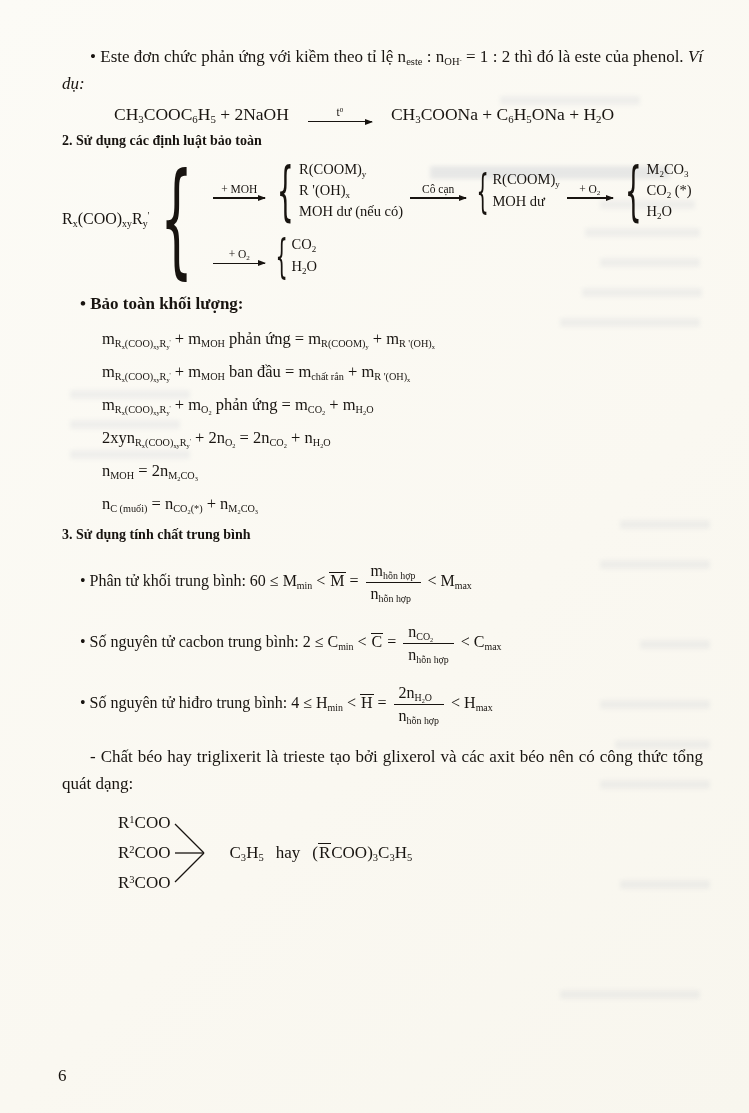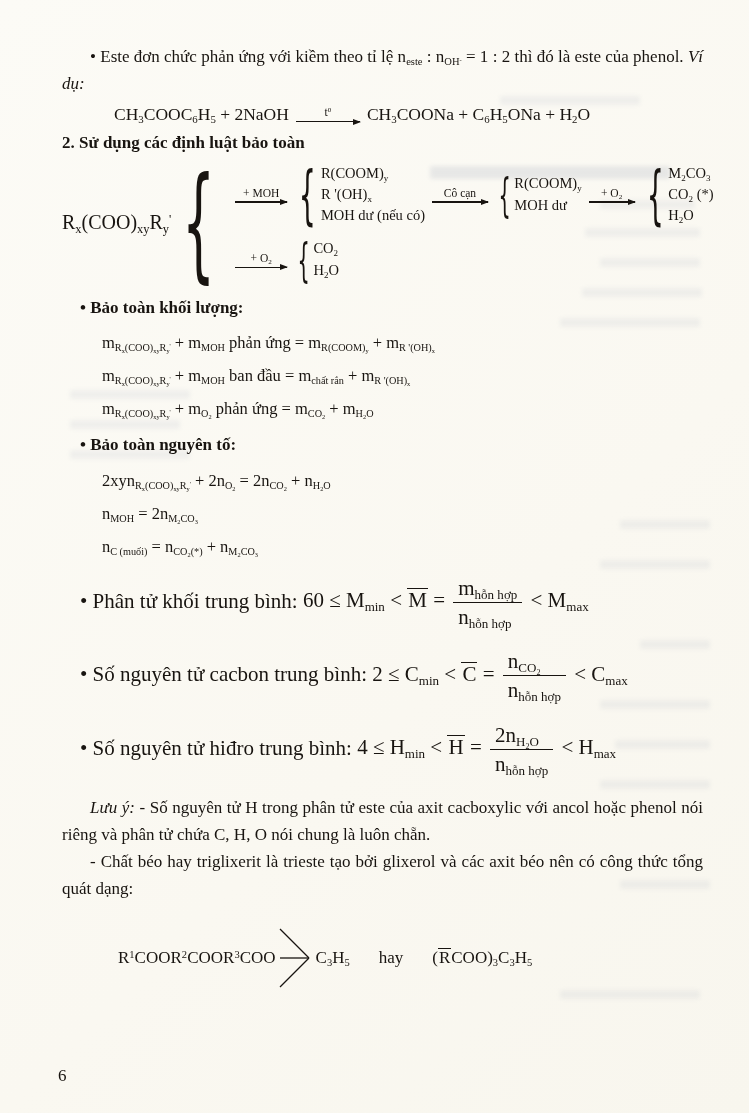--- a/index.html
+++ b/index.html
@@ -30,46 +30,46 @@
   .arrow .albl { font-size:11.5px; line-height:1.1; margin-bottom:2px; white-space:nowrap;text-align:center; }
   .arrow .aline { position:relative; height:1.3px; background:#181410; width:46px; }
   .arrow.w52 .aline { width:52px; }
   .arrow.w56 .aline { width:56px; }
   .arrow.w64 .aline { width:64px; }
   .arrow .aline::after {
     content:""; position:absolute; right:-1px; top:50%; transform:translateY(-50%);
     border-left:8px solid #181410; border-top:3.6px solid transparent; border-bottom:3.6px solid transparent;
   }
 
-  .equation { display:flex; align-items:center; padding-left:52px; margin:6px 0 8px; font-size:17.5px; }
-  h3.sec { font-size:17px; margin:6px 0 4px; }
+  .equation { display:flex; align-items:center; padding-left:52px; margin:6px 0 8px; font-size:17.5px;gap:12px; }
+  h3.sec { font-size:14px; margin:6px 0 4px; }
 
   .scheme { display:flex; align-items:center; margin:8px 0 4px; }
-  .scheme .root { font-size:20px; white-space:nowrap; }
+  .scheme .root { font-size:16px; white-space:nowrap; }
   .brace {
     display:inline-block; font-family:"DejaVu Sans", sans-serif; line-height:1;
     transform:scaleX(0.42); transform-origin:center; user-select:none; font-weight:400;
   }
   .brace.xl { font-size:124px; margin:0 -12px; }
   .brace.l  { font-size:64px;  margin:0 -7px; }
   .brace.m  { font-size:46px;  margin:0 -5px; }
   .branches { display:flex; flex-direction:column; gap:10px; margin-left:2px; }
   .branch { display:flex; align-items:center; }
   .stack { display:flex; flex-direction:column; justify-content:center; font-size:14.5px; line-height:1.48; }
   .stack span { white-space:nowrap; }
 
   .bullet-line { padding-left:18px; margin:10px 0 4px; line-height:1.5;font-weight:bold; }
   .fline { padding-left:40px; margin:13px 0; font-size:16.5px; white-space:nowrap; }
 
-  .avg-row { padding-left:18px; margin:18px 0; font-size:21px; white-space:nowrap; }
+  .avg-row { padding-left:18px; margin:18px 0; font-size:16px; white-space:nowrap; }
 
   .tri { display:flex; align-items:center; margin:10px 0 0 56px; }
-  .tri-left { display:flex; line-height:1.75; font-size:17px; }
+  .tri-left { display:flex; flex-direction:column; line-height:1.75; font-size:17px; }
   .tri-lines { margin:0 2px; }
-  .tri-right { display:flex; align-items:center; gap:29px; font-size:17px; }
+  .tri-right { display:flex; align-items:center; gap:12px; font-size:17px;margin-left:19px; }
 
   .pagenum { position:absolute; left:58px; top:1066px; font-size:17px; z-index:2; }
 
   .bleed i { position:absolute; display:block; height:9px; background:#7c87a0; opacity:0.09; filter:blur(2px); border-radius:2px; z-index:1; }
 </style>
 </head>
 <body>
 
 <div class="page">
 
@@ -165,48 +165,42 @@
     </div>
 
     <p class="bullet-line">
       <span>•</span>
       <span>Bảo toàn khối lượng:</span>
     </p>
     <p class="fline">m<sub>R<sub>x</sub>(COO)<sub>xy</sub>R<sub>y</sub><sup>'</sup></sub> + m<sub>MOH</sub> phản ứng = m<sub>R(COOM)<sub>y</sub></sub> + m<sub>R '(OH)<sub>x</sub></sub></p>
     <p class="fline">m<sub>R<sub>x</sub>(COO)<sub>xy</sub>R<sub>y</sub><sup>'</sup></sub> + m<sub>MOH</sub> ban đầu = m<sub>chất rắn</sub> + m<sub>R '(OH)<sub>x</sub></sub></p>
     <p class="fline">m<sub>R<sub>x</sub>(COO)<sub>xy</sub>R<sub>y</sub><sup>'</sup></sub> + m<sub>O<sub>2</sub></sub> phản ứng = m<sub>CO<sub>2</sub></sub> + m<sub>H<sub>2</sub>O</sub></p>
 
-    <p class="bullet-line">
-      <span>•</span>
-      <span>Bảo toàn nguyên tố:</span>
-    </p>
     <p class="fline">2xyn<sub>R<sub>x</sub>(COO)<sub>xy</sub>R<sub>y</sub><sup>'</sup></sub> + 2n<sub>O<sub>2</sub></sub> = 2n<sub>CO<sub>2</sub></sub> + n<sub>H<sub>2</sub>O</sub></p>
     <p class="fline">n<sub>MOH</sub> = 2n<sub>M<sub>2</sub>CO<sub>3</sub></sub></p>
     <p class="fline">n<sub>C (muối)</sub> = n<sub>CO<sub>2</sub>(*)</sub> + n<sub>M<sub>2</sub>CO<sub>3</sub></sub></p>
 
+    <h3 class="sec">3. Sử dụng tính chất trung bình</h3>
 
     <p class="avg-row">
       <span>•</span>
       <span>Phân tử khối trung bình: </span>
       <span>60 ≤ M<sub>min</sub> &lt; <span class="ov">M</span> = <span class="frac"><span class="num">m<sub>hỗn hợp</sub></span><span class="den">n<sub>hỗn hợp</sub></span></span> &lt; M<sub>max</sub></span>
     </p>
     <p class="avg-row">
       <span>•</span>
       <span>Số nguyên tử cacbon trung bình: </span>
       <span>2 ≤ C<sub>min</sub> &lt; <span class="ov">C</span> = <span class="frac"><span class="num">n<sub>CO<sub>2</sub></sub></span><span class="den">n<sub>hỗn hợp</sub></span></span> &lt; C<sub>max</sub></span>
     </p>
     <p class="avg-row">
       <span>•</span>
       <span>Số nguyên tử hiđro trung bình: </span>
       <span>4 ≤ H<sub>min</sub> &lt; <span class="ov">H</span> = <span class="frac"><span class="num">2n<sub>H<sub>2</sub>O</sub></span><span class="den">n<sub>hỗn hợp</sub></span></span> &lt; H<sub>max</sub></span>
     </p>
 
-    <p class="body indent">
-      <span class="italic">Lưu ý:</span><span> - Số nguyên tử H trong phân tử este của axit cacboxylic với ancol hoặc phenol nói riêng và phân tử chứa C, H, O nói chung là luôn chẵn.</span>
-    </p>
     <p class="body indent">- Chất béo hay triglixerit là trieste tạo bởi glixerol và các axit béo nên có công thức tổng quát dạng:</p>
 
     <div class="tri">
       <div class="tri-left">
         <div>R<sup>1</sup>COO</div>
         <div>R<sup>2</sup>COO</div>
         <div>R<sup>3</sup>COO</div>
       </div>
       <svg class="tri-lines" width="36" height="90">
         <line x1="2" y1="16" x2="31" y2="45" stroke="#181410" stroke-width="1.3"></line>

